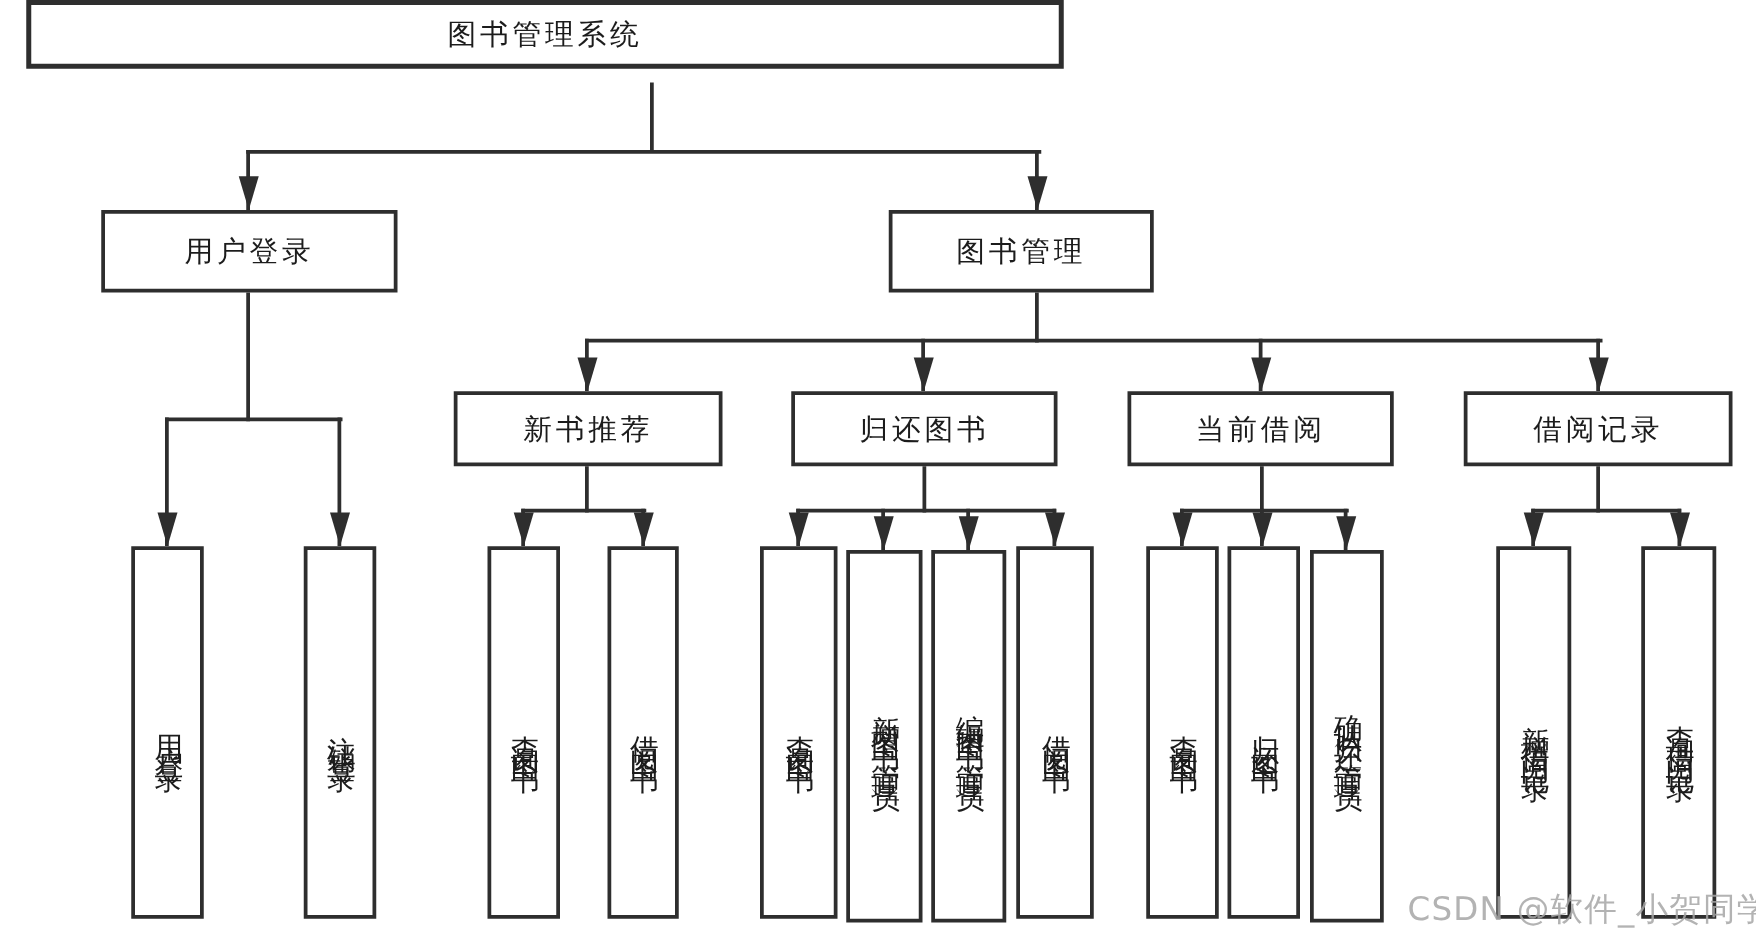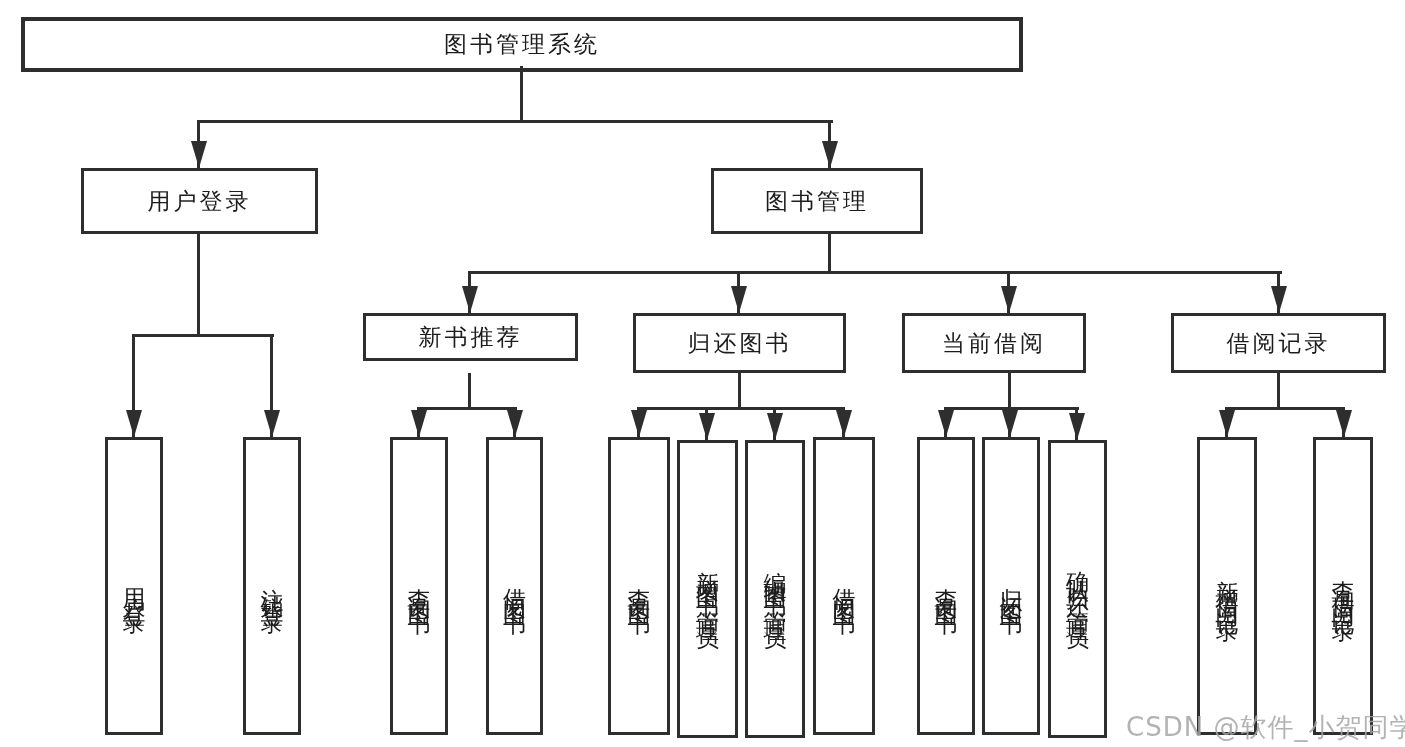--- a/index.html
+++ b/index.html
@@ -57,21 +57,21 @@
     color: rgba(166, 166, 166, 0.85);
     white-space: nowrap;
     z-index: 6;
   }
 </style>
 </head>
 <body>
 
 <div class="canvas">
 
-  <div class="hbox root" style="left:21px; top:17px; width:1002px; height:55px;">图书管理系统</div>
+  <div class="hbox root" style="left:21px; top:0; width:830px; height:55px;">图书管理系统</div>
 
   <div class="line" style="left:520px; top:66px; width:3px; height:56px;"></div>
   <div class="line" style="left:197px; top:120px; width:636px; height:3px;"></div>
   <div class="line" style="left:197px; top:120px; width:3px; height:48px;"></div>
   <div class="line" style="left:828px; top:120px; width:3px; height:48px;"></div>
   <div class="arrow" style="left:191px; top:141px;"></div>
   <div class="arrow" style="left:822px; top:141px;"></div>
 
   <div class="hbox" style="left:81px; top:168px; width:237px; height:66px;">用户登录</div>
   <div class="hbox" style="left:711px; top:168px; width:212px; height:66px;">图书管理</div>
@@ -87,23 +87,23 @@
   <div class="line" style="left:468px; top:271px; width:814px; height:3px;"></div>
   <div class="line" style="left:468px; top:271px; width:3px; height:42px;"></div>
   <div class="line" style="left:737px; top:271px; width:3px; height:42px;"></div>
   <div class="line" style="left:1007px; top:271px; width:3px; height:42px;"></div>
   <div class="line" style="left:1277px; top:271px; width:3px; height:42px;"></div>
   <div class="arrow" style="left:462px; top:286px;"></div>
   <div class="arrow" style="left:731px; top:286px;"></div>
   <div class="arrow" style="left:1001px; top:286px;"></div>
   <div class="arrow" style="left:1271px; top:286px;"></div>
 
-  <div class="hbox" style="left:363px; top:313px; width:215px; height:48px;">新书推荐</div>
+  <div class="hbox" style="left:363px; top:313px; width:215px; height:60px;">新书推荐</div>
   <div class="hbox" style="left:633px; top:313px; width:213px; height:60px;">归还图书</div>
-  <div class="hbox" style="left:902px; top:313px; width:184px; height:60px;">当前借阅</div>
+  <div class="hbox" style="left:902px; top:313px; width:213px; height:60px;">当前借阅</div>
   <div class="hbox" style="left:1171px; top:313px; width:215px; height:60px;">借阅记录</div>
 
   <div class="line" style="left:468px; top:373px; width:3px; height:37px;"></div>
   <div class="line" style="left:417px; top:407px; width:100px; height:3px;"></div>
   <div class="line" style="left:417px; top:407px; width:3px; height:30px;"></div>
   <div class="line" style="left:513px; top:407px; width:3px; height:30px;"></div>
   <div class="arrow" style="left:411px; top:410px;"></div>
   <div class="arrow" style="left:507px; top:410px;"></div>
 
   <div class="line" style="left:738px; top:373px; width:3px; height:37px;"></div>

